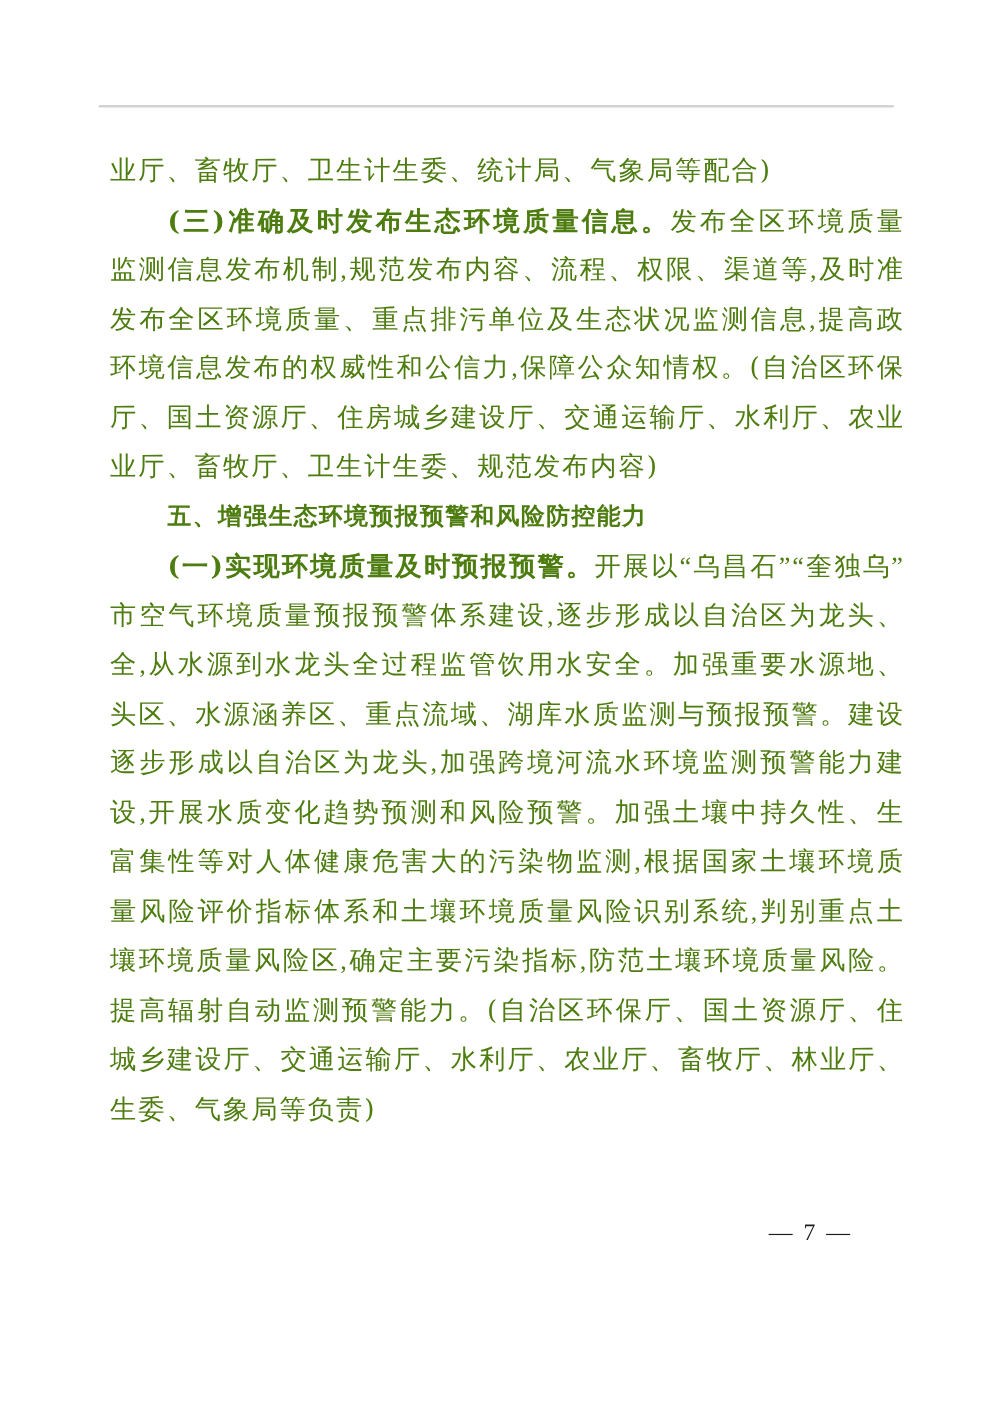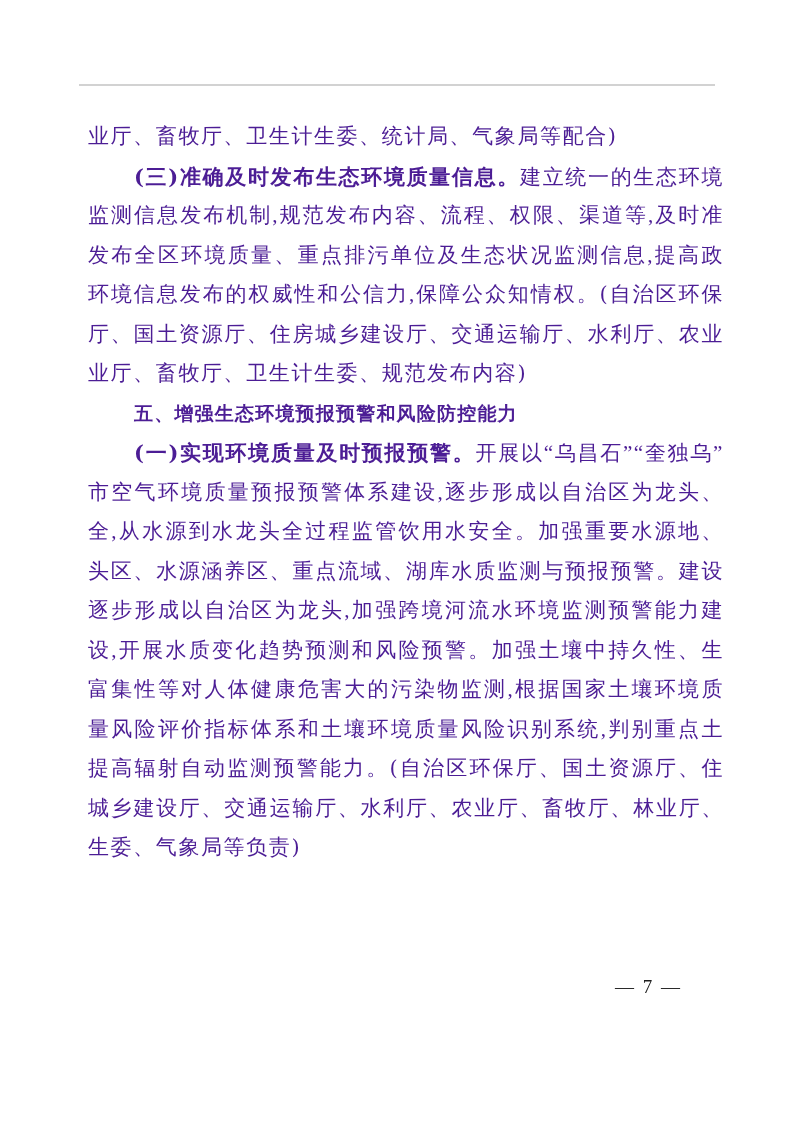--- a/index.html
+++ b/index.html
@@ -36,35 +36,36 @@
     position:absolute;top:976px;right:111px;
     color:#1c1c1c;font-size:19px;letter-spacing:2px;
     font-family:"Liberation Serif","DejaVu Serif",serif;
   }
 </style>
 </head>
 <body style="background: rgb(255, 255, 255);">
 
 <div class="page">
   <div class="header-rule" style="background: rgb(210, 210, 210);"></div>
-  <div class="doc-body" style="color: #4c1d95;">
+  <div class="doc-body" style="color: #4d7c0f;">
       <div class="line"><span class="seg-kai">业厅、畜牧厅、卫生计生委、统计局、气象局等配合)</span></div>
-      <div class="line indent fill"><span class="seg-kai-lead">(三)准确及时发布生态环境质量信息。</span><span class="seg-fangsong">建立统一的生态环境</span></div>
+      <div class="line indent fill"><span class="seg-kai-lead">(三)准确及时发布生态环境质量信息。</span><span class="seg-fangsong">发布全区环境质量</span></div>
       <div class="line fill"><span class="seg-fangsong">监测信息发布机制,规范发布内容、流程、权限、渠道等,及时准确</span></div>
       <div class="line fill"><span class="seg-fangsong">发布全区环境质量、重点排污单位及生态状况监测信息,提高政府</span></div>
       <div class="line fill"><span class="seg-fangsong">环境信息发布的权威性和公信力,保障公众知情权。</span><span class="seg-kai">(自治区环保</span></div>
       <div class="line fill"><span class="seg-kai">厅、国土资源厅、住房城乡建设厅、交通运输厅、水利厅、农业厅、林</span></div>
       <div class="line"><span class="seg-kai">业厅、畜牧厅、卫生计生委、规范发布内容)</span></div>
       <div class="line indent heading"><span class="seg-heading">五、增强生态环境预报预警和风险防控能力</span></div>
       <div class="line indent fill"><span class="seg-kai-lead">(一)实现环境质量及时预报预警。</span><span class="seg-fangsong">开展以“乌昌石”“奎独乌”</span></div>
       <div class="line fill"><span class="seg-fangsong">市空气环境质量预报预警体系建设,逐步形成以自治区为龙头、地</span></div>
       <div class="line fill"><span class="seg-fangsong">全,从水源到水龙头全过程监管饮用水安全。加强重要水源地、源</span></div>
       <div class="line fill"><span class="seg-fangsong">头区、水源涵养区、重点流域、湖库水质监测与预报预警。建设跨</span></div>
       <div class="line fill"><span class="seg-fangsong">逐步形成以自治区为龙头,加强跨境河流水环境监测预警能力建</span></div>
       <div class="line fill"><span class="seg-fangsong">设,开展水质变化趋势预测和风险预警。加强土壤中持久性、生物</span></div>
       <div class="line fill"><span class="seg-fangsong">富集性等对人体健康危害大的污染物监测,根据国家土壤环境质</span></div>
       <div class="line fill"><span class="seg-fangsong">量风险评价指标体系和土壤环境质量风险识别系统,判别重点土</span></div>
+      <div class="line fill"><span class="seg-fangsong">壤环境质量风险区,确定主要污染指标,防范土壤环境质量风险。</span></div>
       <div class="line fill"><span class="seg-fangsong">提高辐射自动监测预警能力。</span><span class="seg-kai">(自治区环保厅、国土资源厅、住房</span></div>
       <div class="line fill"><span class="seg-kai">城乡建设厅、交通运输厅、水利厅、农业厅、畜牧厅、林业厅、卫生计</span></div>
       <div class="line"><span class="seg-kai">生委、气象局等负责)</span></div>
     </div>
   <div class="page-number" style="color: rgb(28, 28, 28);">— 7 —</div>
 </div>
 
 </body></html>

